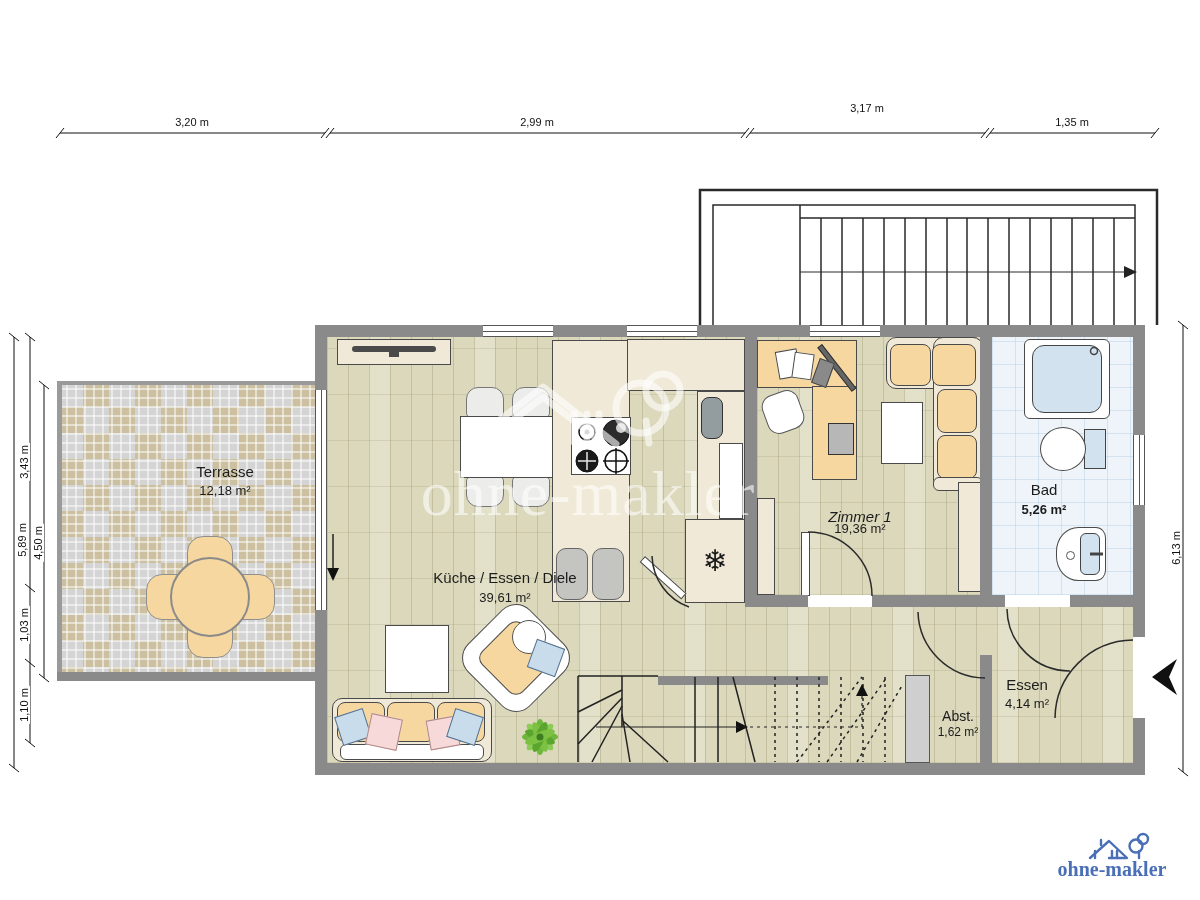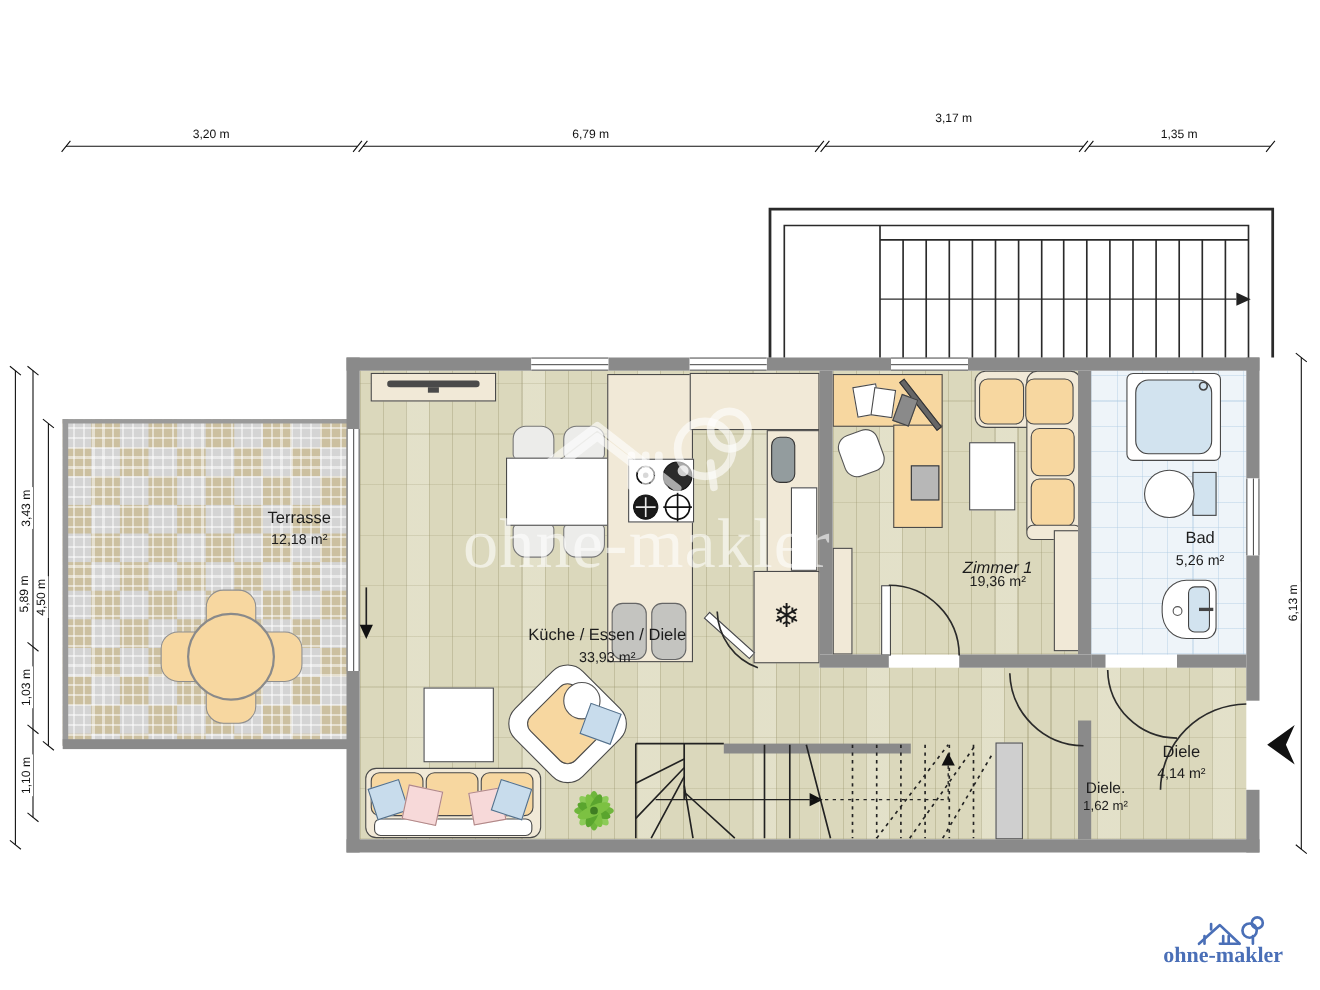--- a/index.html
+++ b/index.html
@@ -23,21 +23,21 @@
   .orange{position:absolute;background:#f7d7a0;border:1.5px solid #4a4a4a;box-sizing:border-box;}
   .whitef{position:absolute;background:#fff;border:1.5px solid #4a4a4a;box-sizing:border-box;}
   .bluef{position:absolute;background:#d2e3ef;border:1.5px solid #444;box-sizing:border-box;}
   .chair{position:absolute;background:#ececea;border:1.5px solid #777;box-sizing:border-box;}
   .tchair{position:absolute;background:#f7d7a0;border:1.5px solid #8f8f8f;box-sizing:border-box;}
   .win{position:absolute;background:#fff;box-sizing:border-box;}
   .win.h{border-top:1.5px solid #555;border-bottom:1.5px solid #555;}
   .win.h i{position:absolute;left:0;right:0;top:50%;height:1px;background:#555;}
   .win.v{border-left:1.5px solid #555;border-right:1.5px solid #555;}
   .win.v i{position:absolute;top:0;bottom:0;left:50%;width:1px;background:#555;}
-  .lbl{position:absolute;transform:translate(-50%,-50%);font-size:15px;color:#1c1c1c;white-space:nowrap;text-align:left;margin-left:47px;}
+  .lbl{position:absolute;transform:translate(-50%,-50%);font-size:15px;color:#1c1c1c;white-space:nowrap;text-align:left;}
   .area{font-size:13px;}
   .dim{position:absolute;transform:translate(-50%,-50%);font-size:11px;color:#111;background:#fff;padding:0 2px;white-space:nowrap;}
   .dimv{transform:translate(-50%,-50%) rotate(-90deg);}
   svg.overlay{position:absolute;left:0;top:0;pointer-events:none;}
   #watermark-text{position:absolute;left:588px;top:494px;transform:translate(-50%,-50%);
     font-family:"Liberation Serif",serif;font-size:64px;color:rgba(255,255,255,.58);letter-spacing:1px;white-space:nowrap;}
   #logo-text{position:absolute;left:1112px;top:869px;transform:translate(-50%,-50%);
     font-family:"Liberation Serif",serif;font-weight:bold;font-size:20px;color:#4a6fb7;white-space:nowrap;}
   .snow{position:absolute;transform:translate(-50%,-50%);font-size:30px;color:#1a1a1a;}
 </style>
@@ -262,32 +262,32 @@
     </g>
   </svg>
 
   <div class="snow" style="left:715px;top:560px;">❄</div>
 
   <div id="watermark-text">ohne-makler</div>
 
   <div class="lbl" style="left:225px;top:471px;">Terrasse</div>
   <div class="lbl area" style="left:225px;top:490px;">12,18 m²</div>
   <div class="lbl" style="left:505px;top:577px;">Küche / Essen / Diele</div>
-  <div class="lbl area" style="left:505px;top:597px;">33,93 m²</div>
+  <div class="lbl area" style="left:505px;top:597px;">39,61 m²</div>
   <div class="lbl" style="left:860px;top:516px;font-style:italic;">Zimmer 1</div>
   <div class="lbl area" style="left:860px;top:528px;">19,36 m²</div>
   <div class="lbl" style="left:1044px;top:489px;">Bad</div>
-  <div class="lbl area" style="left:1044px;top:509px;">5,26 m²</div>
-  <div class="lbl" style="left:1027px;top:684px;">Diele</div>
+  <div class="lbl area" style="left:1044px;top:509px;font-weight:bold;">5,26 m²</div>
+  <div class="lbl" style="left:1027px;top:684px;">Essen</div>
   <div class="lbl area" style="left:1027px;top:703px;">4,14 m²</div>
-  <div class="lbl" style="left:958px;top:716px;font-size:14px;">Diele.</div>
+  <div class="lbl" style="left:958px;top:716px;font-size:14px;">Abst.</div>
   <div class="lbl area" style="left:958px;top:732px;font-size:12px;">1,62 m²</div>
 
   <div class="dim" style="left:192px;top:122px;">3,20 m</div>
-  <div class="dim" style="left:537px;top:122px;">6,79 m</div>
+  <div class="dim" style="left:537px;top:122px;">2,99 m</div>
   <div class="dim" style="left:867px;top:108px;">3,17 m</div>
   <div class="dim" style="left:1072px;top:122px;">1,35 m</div>
   <div class="dim dimv" style="left:22px;top:540px;">5,89 m</div>
   <div class="dim dimv" style="left:24px;top:462px;">3,43 m</div>
   <div class="dim dimv" style="left:24px;top:625px;">1,03 m</div>
   <div class="dim dimv" style="left:24px;top:705px;">1,10 m</div>
   <div class="dim dimv" style="left:38px;top:543px;">4,50 m</div>
   <div class="dim dimv" style="left:1176px;top:548px;">6,13 m</div>
 
   <div id="logo-text">ohne-makler</div>

